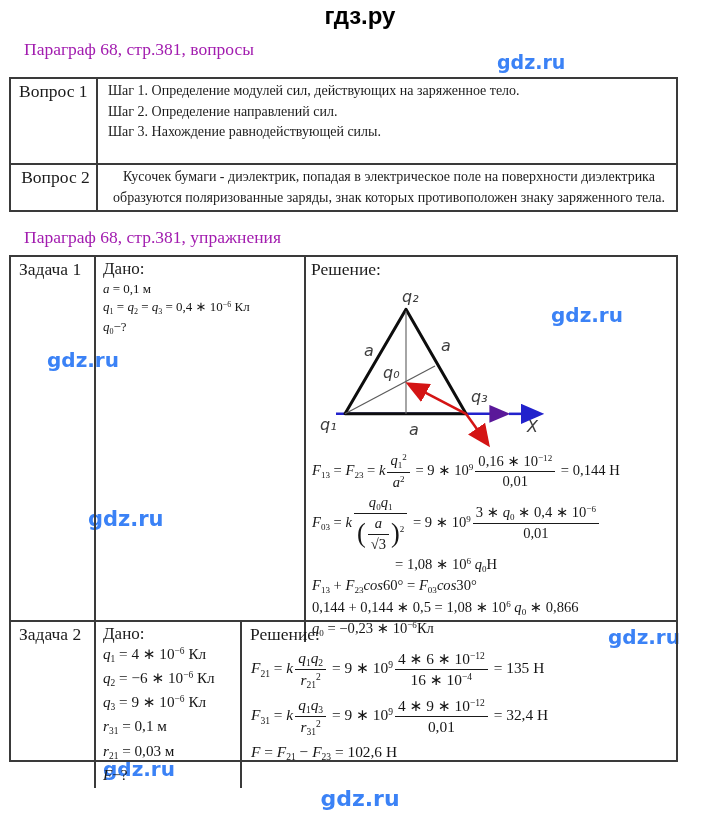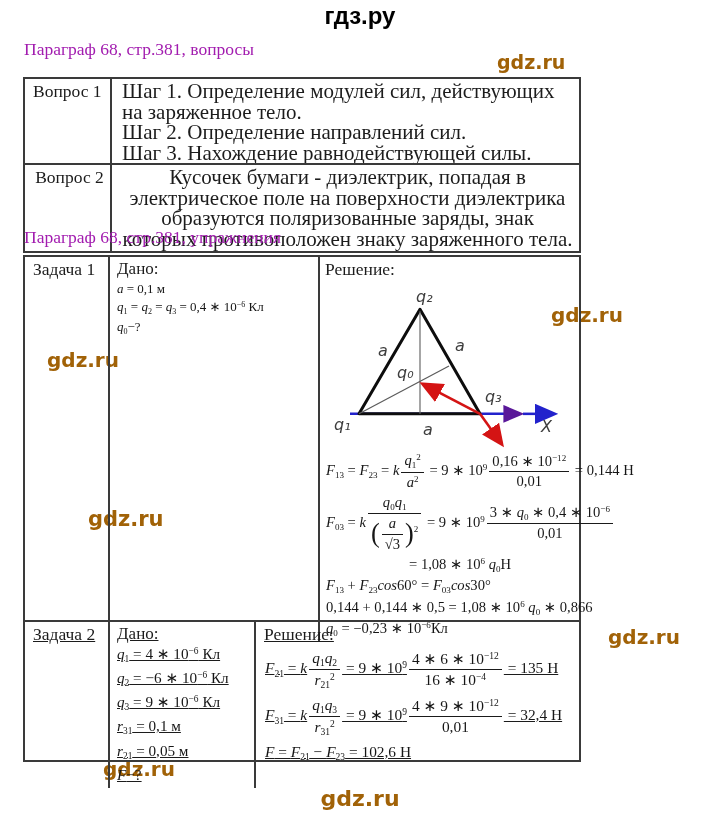--- a/index.html
+++ b/index.html
@@ -1,35 +1,35 @@
 <!DOCTYPE html>
 <html><head>
 <meta charset="utf-8">
 <style>
   html,body{margin:0;padding:0;background:#ffffff;}
   .page{position:relative;width:720px;height:818px;background:#fff;overflow:hidden;
         font-family:"Liberation Serif",serif;color:#1c1c1c;}
   .wm{position:absolute;font-family:"DejaVu Sans","Liberation Sans",sans-serif;
-      font-weight:bold;color:#a16207;letter-spacing:0;}
+      font-weight:bold;color:#3b82f6;letter-spacing:0;}
   .site-title{position:absolute;top:2px;left:0;right:0;text-align:center;
       font-family:Liberation Sans, sans-serif;font-weight:bold;font-size:24px;color:#000;}
   .heading{position:absolute;font-size:17.5px;color:#a21caf;}
   
-  .tbl{position:absolute;left:23px;width:558px;border:2px solid #3a3a3a;box-sizing:border-box;}
+  .tbl{position:absolute;left:9px;width:669px;border:2px solid #3a3a3a;box-sizing:border-box;}
   .t1{top:77px;}
   .t2{top:255px;}
   .row{display:grid;position:relative;}
   .r-q1{grid-template-columns:87px 1fr;height:84px;}
   .r-q2{grid-template-columns:87px 1fr;border-top:2px solid #3a3a3a;text-align:center;}
   .r-z1{grid-template-columns:85px 210px 1fr;height:363px;border-bottom:2px solid #3a3a3a;}
-  .r-z2{grid-template-columns:85px 146px 1fr;height:138px;text-decoration:underline;}
+  .r-z2{grid-template-columns:85px 146px 1fr;height:138px;}
   .cell{box-sizing:border-box;overflow:visible;}
   .cell.b{border-right:2px solid #3a3a3a;}
   .lab{padding:2px 4px 2px 8px;font-size:17.5px;}
-  .txt{padding:2px 6px 2px 10px;font-size:21px;line-height:20.6px;}
+  .txt{padding:2px 6px 2px 10px;font-size:14px;line-height:20.6px;}
   .given{padding:2px 2px 0 7px;font-size:17px;}
   .given .formula{font-size:13px;margin:2px 0 3px 0;}
   .g2 .formula{font-size:15.2px;margin:1px 0 4px 0;}
   .solhead{font-size:17.5px;}
   .sol1{padding:2px 2px 0 5px;}
   .sol2{padding:2px 4px 0 8px;position:relative;}
   .sol1 .formula{font-size:14.6px;margin:3px 0 3px 1px;}
   .sol2 .formula{font-size:15.4px;margin:4px 0 5px 1px;}
   .indent{margin-left:84px !important;}
   
@@ -139,21 +139,21 @@
 
     <div class="row r-z2">
       <div class="cell b lab">Задача 2</div>
 
       <div class="cell b given g2">
         <div>Дано:</div>
         <div class="formula"><span class="mi">q</span><span class="mb">1</span><span class="mr"> = 4 ∗ 10</span><span class="mp">−6</span><span class="mr"> Кл</span></div>
         <div class="formula"><span class="mi">q</span><span class="mb">2</span><span class="mr"> = −6 ∗ 10</span><span class="mp">−6</span><span class="mr"> Кл</span></div>
         <div class="formula"><span class="mi">q</span><span class="mb">3</span><span class="mr"> = 9 ∗ 10</span><span class="mp">−6</span><span class="mr"> Кл</span></div>
         <div class="formula"><span class="mi">r</span><span class="mb">31</span><span class="mr"> = 0,1 м</span></div>
-        <div class="formula"><span class="mi">r</span><span class="mb">21</span><span class="mr"> = 0,05 м</span></div>
+        <div class="formula"><span class="mi">r</span><span class="mb">21</span><span class="mr"> = 0,03 м</span></div>
         <div class="formula"><span class="mi">F</span><span class="mr">−?</span></div>
       </div>
 
       <div class="cell sol2">
         <div class="solhead">Решение:</div>
         <div class="formula"><span class="mi">F</span><span class="mb">21</span><span class="mr"> = </span><span class="mi">k</span><span class="frac"><span class="fnum"><span class="mi">q</span><span class="mb">1</span><span class="mi">q</span><span class="mb">2</span></span><span class="fden"><span class="mi">r</span><span class="mb">21</span><span class="mp">2</span></span></span><span class="mr"> = 9 ∗ 10</span><span class="mp">9</span><span class="frac"><span class="fnum"><span class="mr">4 ∗ 6 ∗ 10</span><span class="mp">−12</span></span><span class="fden"><span class="mr">16 ∗ 10</span><span class="mp">−4</span></span></span><span class="mr"> = 135 Н</span></div>
         <div class="formula"><span class="mi">F</span><span class="mb">31</span><span class="mr"> = </span><span class="mi">k</span><span class="frac"><span class="fnum"><span class="mi">q</span><span class="mb">1</span><span class="mi">q</span><span class="mb">3</span></span><span class="fden"><span class="mi">r</span><span class="mb">31</span><span class="mp">2</span></span></span><span class="mr"> = 9 ∗ 10</span><span class="mp">9</span><span class="frac"><span class="fnum"><span class="mr">4 ∗ 9 ∗ 10</span><span class="mp">−12</span></span><span class="fden"><span class="mr">0,01</span></span></span><span class="mr"> = 32,4 Н</span></div>
         <div class="formula"><span class="mi">F</span><span class="mr"> = </span><span class="mi">F</span><span class="mb">21</span><span class="mr"> − </span><span class="mi">F</span><span class="mb">23</span><span class="mr"> = 102,6 Н</span></div>
       </div>
     </div>

